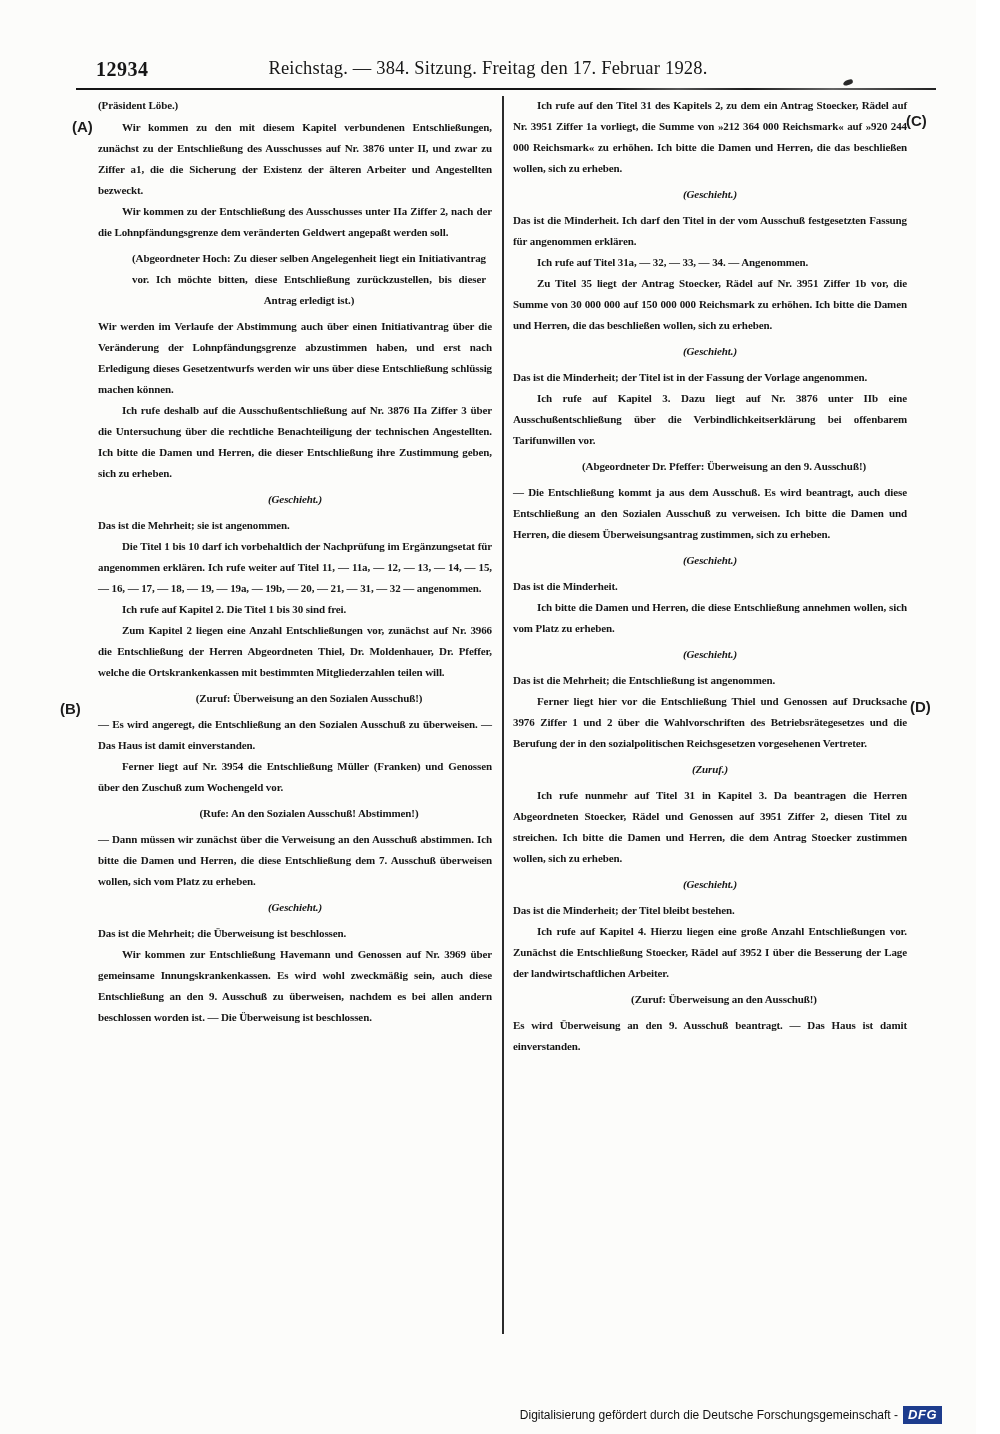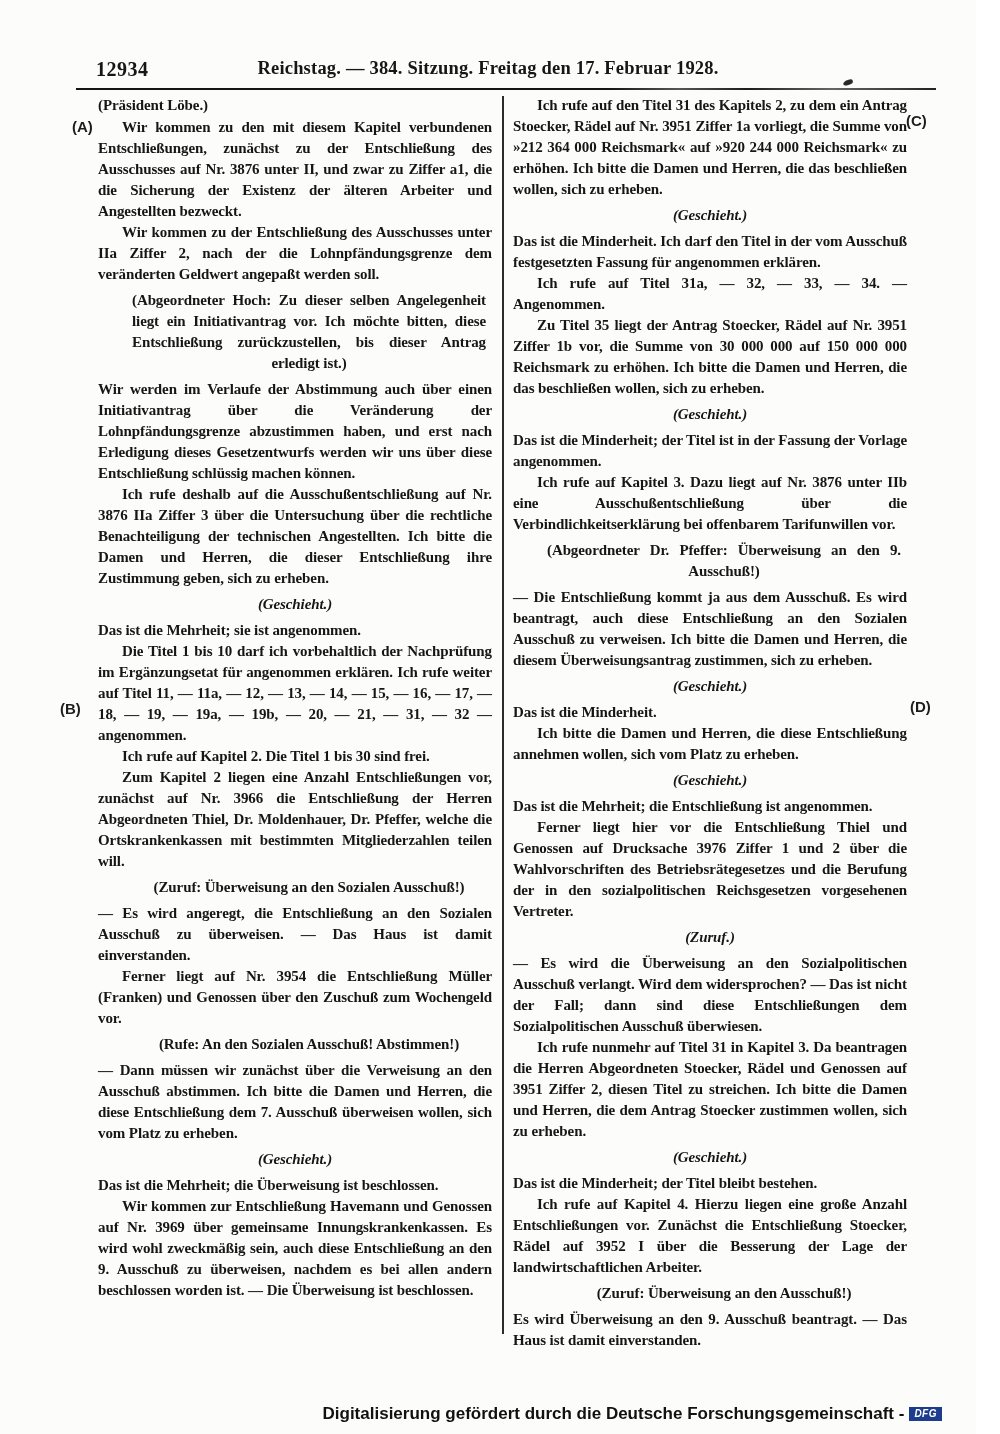--- a/index.html
+++ b/index.html
@@ -26,21 +26,21 @@
     font-weight: bold;
     letter-spacing: 0.5px;
   }
   .header-title {
     position: absolute;
     left: 140px;
     right: 140px;
     top: 58px;
     text-align: center;
     font-size: 18.5px;
-    font-weight: bold;
+    font-weight: normal;
     letter-spacing: 0.2px;
   }
   .header-rule {
     position: absolute;
     left: 76px;
     top: 88px;
     width: 860px;
     height: 2px;
     background: linear-gradient(to right, #151515 0%, #151515 62%, #555 70%, #1d1d1d 78%, #666 88%, #222 100%);
   }
@@ -59,21 +59,21 @@
   .column {
     position: absolute;
     top: 95px;
     width: 394px;
     text-align: justify;
   }
   .column-left  { left: 98px; }
   .column-right { left: 513px; }
   .column p {
     margin: 0;
-    font-size: 15px;
+    font-size: 11px;
     font-weight: bold;
     line-height: 21px;
     letter-spacing: -0.1px;
   }
   .p-heading {
     font-size: 16.5px;
     text-align: left;
     margin-bottom: 1px !important;
   }
   .p-indent { text-indent: 24px; }
@@ -116,30 +116,30 @@
   .footer {
     position: absolute;
     right: 34px;
     bottom: 10px;
     display: flex;
     align-items: center;
     gap: 5px;
     font-family: "Liberation Sans", sans-serif;
   }
   .footer-text {
-    font-size: 17px;
-    font-weight: bold;
+    font-size: 12px;
+    font-weight: normal;
     color: #111;
   }
   .dfg-logo {
     display: inline-block;
     padding: 1px 5px 2px 5px;
     background: #1d3c8d;
     color: #ffffff;
-    font-size: 10px;
+    font-size: 13px;
     font-weight: bold;
     font-style: italic;
     letter-spacing: 0.5px;
   }
 </style>
 </head>
 <body>
 
 <div class="page">
 
@@ -186,21 +186,20 @@
       <p class="p-indent">Ich rufe auf Kapitel 3. Dazu liegt auf Nr. 3876 unter IIb eine Ausschußentschließung über die Verbindlichkeitserklärung bei offenbarem Tarifunwillen vor.</p>
       <p class="p-stage">(Abgeordneter Dr. Pfeffer: Überweisung an den 9. Ausschuß!)</p>
       <p class="p-flush">— Die Entschließung kommt ja aus dem Ausschuß. Es wird beantragt, auch diese Entschließung an den Sozialen Ausschuß zu verweisen. Ich bitte die Damen und Herren, die diesem Überweisungsantrag zustimmen, sich zu erheben.</p>
       <p class="p-center">(Geschieht.)</p>
       <p class="p-flush">Das ist die Minderheit.</p>
       <p class="p-indent">Ich bitte die Damen und Herren, die diese Entschließung annehmen wollen, sich vom Platz zu erheben.</p>
       <p class="p-center">(Geschieht.)</p>
       <p class="p-flush">Das ist die Mehrheit; die Entschließung ist angenommen.</p>
       <p class="p-indent">Ferner liegt hier vor die Entschließung Thiel und Genossen auf Drucksache 3976 Ziffer 1 und 2 über die Wahlvorschriften des Betriebsrätegesetzes und die Berufung der in den sozialpolitischen Reichsgesetzen vorgesehenen Vertreter.</p>
       <p class="p-center">(Zuruf.)</p>
-      <p class="p-flush">— Es wird die Überweisung an den Sozialpolitischen Ausschuß verlangt. Wird dem widersprochen? — Das ist nicht der Fall; dann sind diese Entschließungen dem Sozialpolitischen Ausschuß überwiesen.</p>
       <p class="p-indent">Ich rufe nunmehr auf Titel 31 in Kapitel 3. Da beantragen die Herren Abgeordneten Stoecker, Rädel und Genossen auf 3951 Ziffer 2, diesen Titel zu streichen. Ich bitte die Damen und Herren, die dem Antrag Stoecker zustimmen wollen, sich zu erheben.</p>
       <p class="p-center">(Geschieht.)</p>
       <p class="p-flush">Das ist die Minderheit; der Titel bleibt bestehen.</p>
       <p class="p-indent">Ich rufe auf Kapitel 4. Hierzu liegen eine große Anzahl Entschließungen vor. Zunächst die Entschließung Stoecker, Rädel auf 3952 I über die Besserung der Lage der landwirtschaftlichen Arbeiter.</p>
       <p class="p-stage">(Zuruf: Überweisung an den Ausschuß!)</p>
       <p class="p-flush">Es wird Überweisung an den 9. Ausschuß beantragt. — Das Haus ist damit einverstanden.</p>
     </div>
 
   <div class="footer">
     <span class="footer-text">Digitalisierung gefördert durch die Deutsche Forschungsgemeinschaft -</span>

